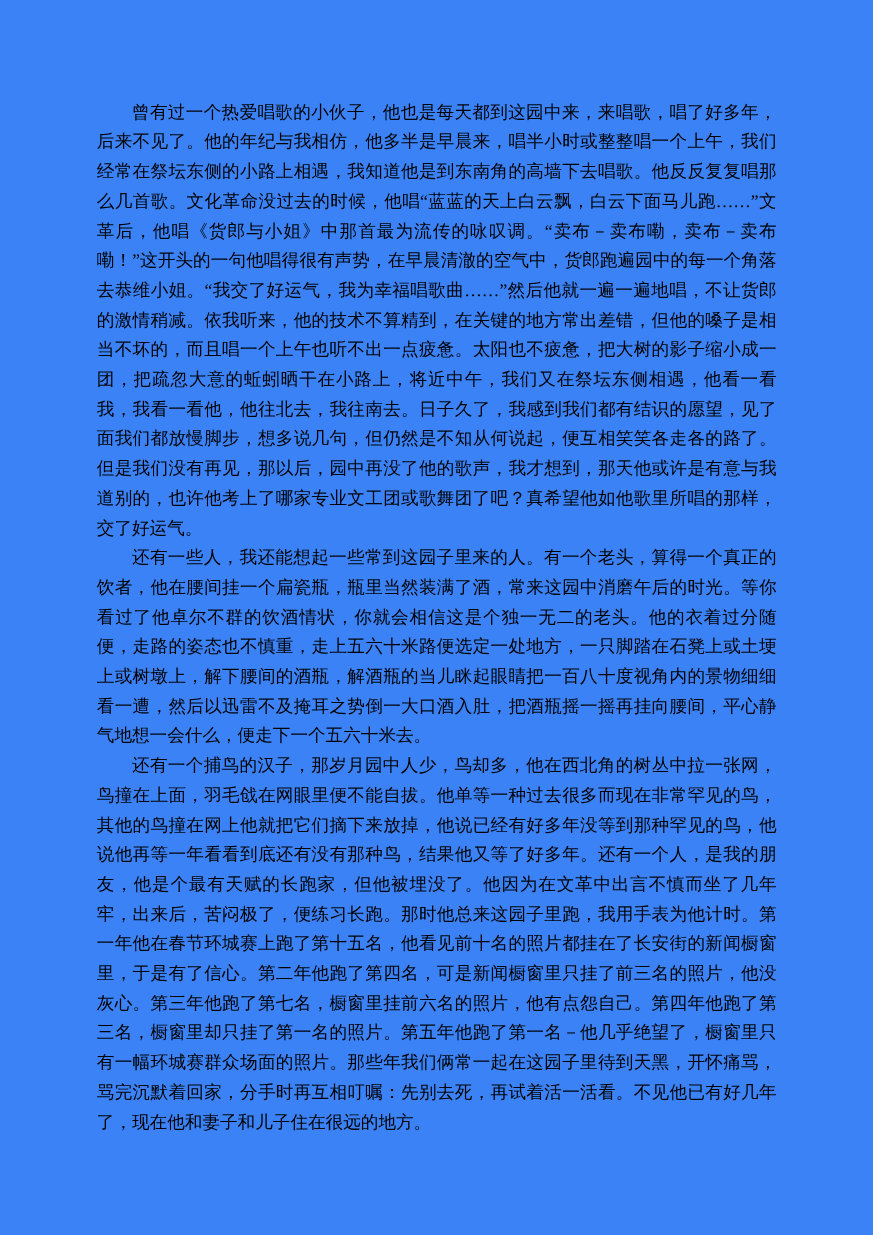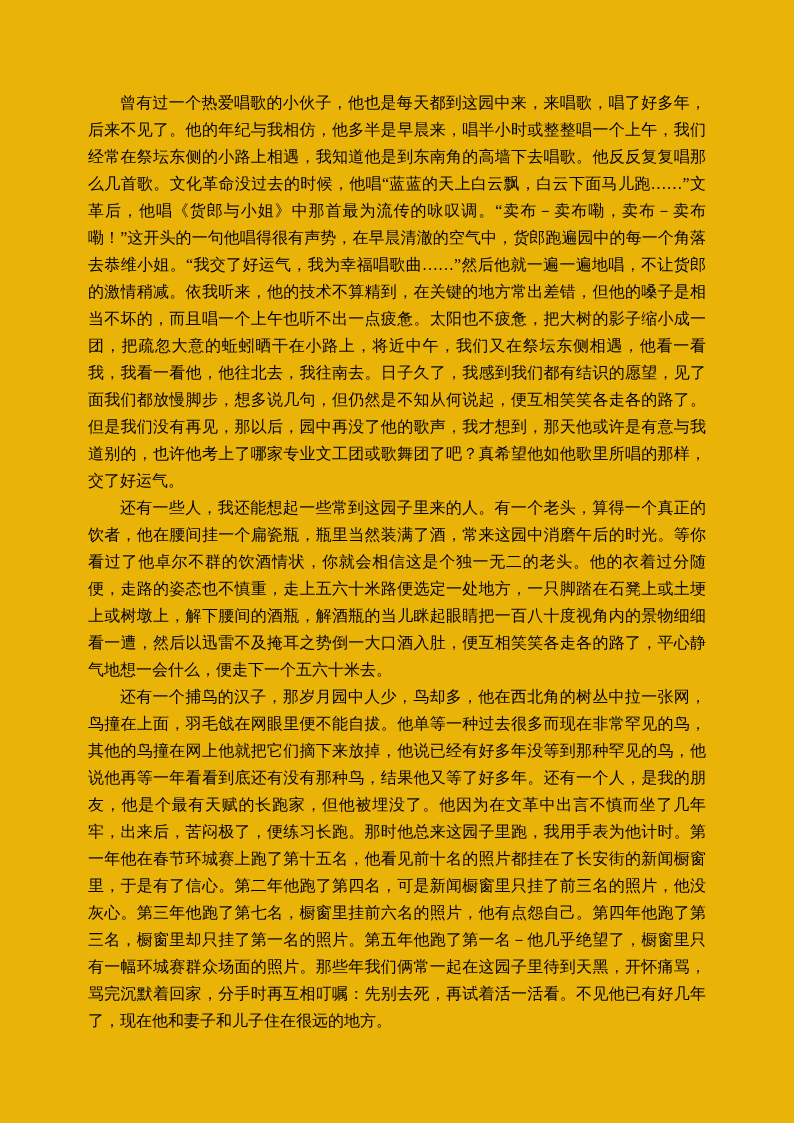--- a/index.html
+++ b/index.html
@@ -12,21 +12,21 @@
     position: relative;
     overflow: hidden;
     font-family: "Liberation Serif", "DejaVu Serif", serif;
   }
   .page {
     position: absolute;
     left: 0;
     top: 0;
     width: 794px;
     height: 1123px;
-    background: #eab308;
+    background: #3b82f6;
   }
   .content {
     position: absolute;
     left: 88px;
     top: 89px;
     width: 618px;
     color: #000000;
     font-size: 16px;
     line-height: 27px;
     text-align: justify;
@@ -37,16 +37,16 @@
     word-break: break-all;
     overflow-wrap: break-word;
   }
 </style>
 </head>
 <body>
 
 <div class="page">
   <div class="content">
     <p>曾有过一个热爱唱歌的小伙子，他也是每天都到这园中来，来唱歌，唱了好多年，后来不见了。他的年纪与我相仿，他多半是早晨来，唱半小时或整整唱一个上午，我们经常在祭坛东侧的小路上相遇，我知道他是到东南角的高墙下去唱歌。他反反复复唱那么几首歌。文化革命没过去的时候，他唱“蓝蓝的天上白云飘，白云下面马儿跑……”文革后，他唱《货郎与小姐》中那首最为流传的咏叹调。“卖布－卖布嘞，卖布－卖布嘞！”这开头的一句他唱得很有声势，在早晨清澈的空气中，货郎跑遍园中的每一个角落去恭维小姐。“我交了好运气，我为幸福唱歌曲……”然后他就一遍一遍地唱，不让货郎的激情稍减。依我听来，他的技术不算精到，在关键的地方常出差错，但他的嗓子是相当不坏的，而且唱一个上午也听不出一点疲惫。太阳也不疲惫，把大树的影子缩小成一团，把疏忽大意的蚯蚓晒干在小路上，将近中午，我们又在祭坛东侧相遇，他看一看我，我看一看他，他往北去，我往南去。日子久了，我感到我们都有结识的愿望，见了面我们都放慢脚步，想多说几句，但仍然是不知从何说起，便互相笑笑各走各的路了。但是我们没有再见，那以后，园中再没了他的歌声，我才想到，那天他或许是有意与我道别的，也许他考上了哪家专业文工团或歌舞团了吧？真希望他如他歌里所唱的那样，交了好运气。</p>
-    <p>还有一些人，我还能想起一些常到这园子里来的人。有一个老头，算得一个真正的饮者，他在腰间挂一个扁瓷瓶，瓶里当然装满了酒，常来这园中消磨午后的时光。等你看过了他卓尔不群的饮酒情状，你就会相信这是个独一无二的老头。他的衣着过分随便，走路的姿态也不慎重，走上五六十米路便选定一处地方，一只脚踏在石凳上或土埂上或树墩上，解下腰间的酒瓶，解酒瓶的当儿眯起眼睛把一百八十度视角内的景物细细看一遭，然后以迅雷不及掩耳之势倒一大口酒入肚，便互相笑笑各走各的路了，平心静气地想一会什么，便走下一个五六十米去。</p>
+    <p>还有一些人，我还能想起一些常到这园子里来的人。有一个老头，算得一个真正的饮者，他在腰间挂一个扁瓷瓶，瓶里当然装满了酒，常来这园中消磨午后的时光。等你看过了他卓尔不群的饮酒情状，你就会相信这是个独一无二的老头。他的衣着过分随便，走路的姿态也不慎重，走上五六十米路便选定一处地方，一只脚踏在石凳上或土埂上或树墩上，解下腰间的酒瓶，解酒瓶的当儿眯起眼睛把一百八十度视角内的景物细细看一遭，然后以迅雷不及掩耳之势倒一大口酒入肚，把酒瓶摇一摇再挂向腰间，平心静气地想一会什么，便走下一个五六十米去。</p>
     <p>还有一个捕鸟的汉子，那岁月园中人少，鸟却多，他在西北角的树丛中拉一张网，鸟撞在上面，羽毛戗在网眼里便不能自拔。他单等一种过去很多而现在非常罕见的鸟，其他的鸟撞在网上他就把它们摘下来放掉，他说已经有好多年没等到那种罕见的鸟，他说他再等一年看看到底还有没有那种鸟，结果他又等了好多年。还有一个人，是我的朋友，他是个最有天赋的长跑家，但他被埋没了。他因为在文革中出言不慎而坐了几年牢，出来后，苦闷极了，便练习长跑。那时他总来这园子里跑，我用手表为他计时。第一年他在春节环城赛上跑了第十五名，他看见前十名的照片都挂在了长安街的新闻橱窗里，于是有了信心。第二年他跑了第四名，可是新闻橱窗里只挂了前三名的照片，他没灰心。第三年他跑了第七名，橱窗里挂前六名的照片，他有点怨自己。第四年他跑了第三名，橱窗里却只挂了第一名的照片。第五年他跑了第一名－他几乎绝望了，橱窗里只有一幅环城赛群众场面的照片。那些年我们俩常一起在这园子里待到天黑，开怀痛骂，骂完沉默着回家，分手时再互相叮嘱：先别去死，再试着活一活看。不见他已有好几年了，现在他和妻子和儿子住在很远的地方。</p>
   </div>
 </div>
 
 </body></html>

